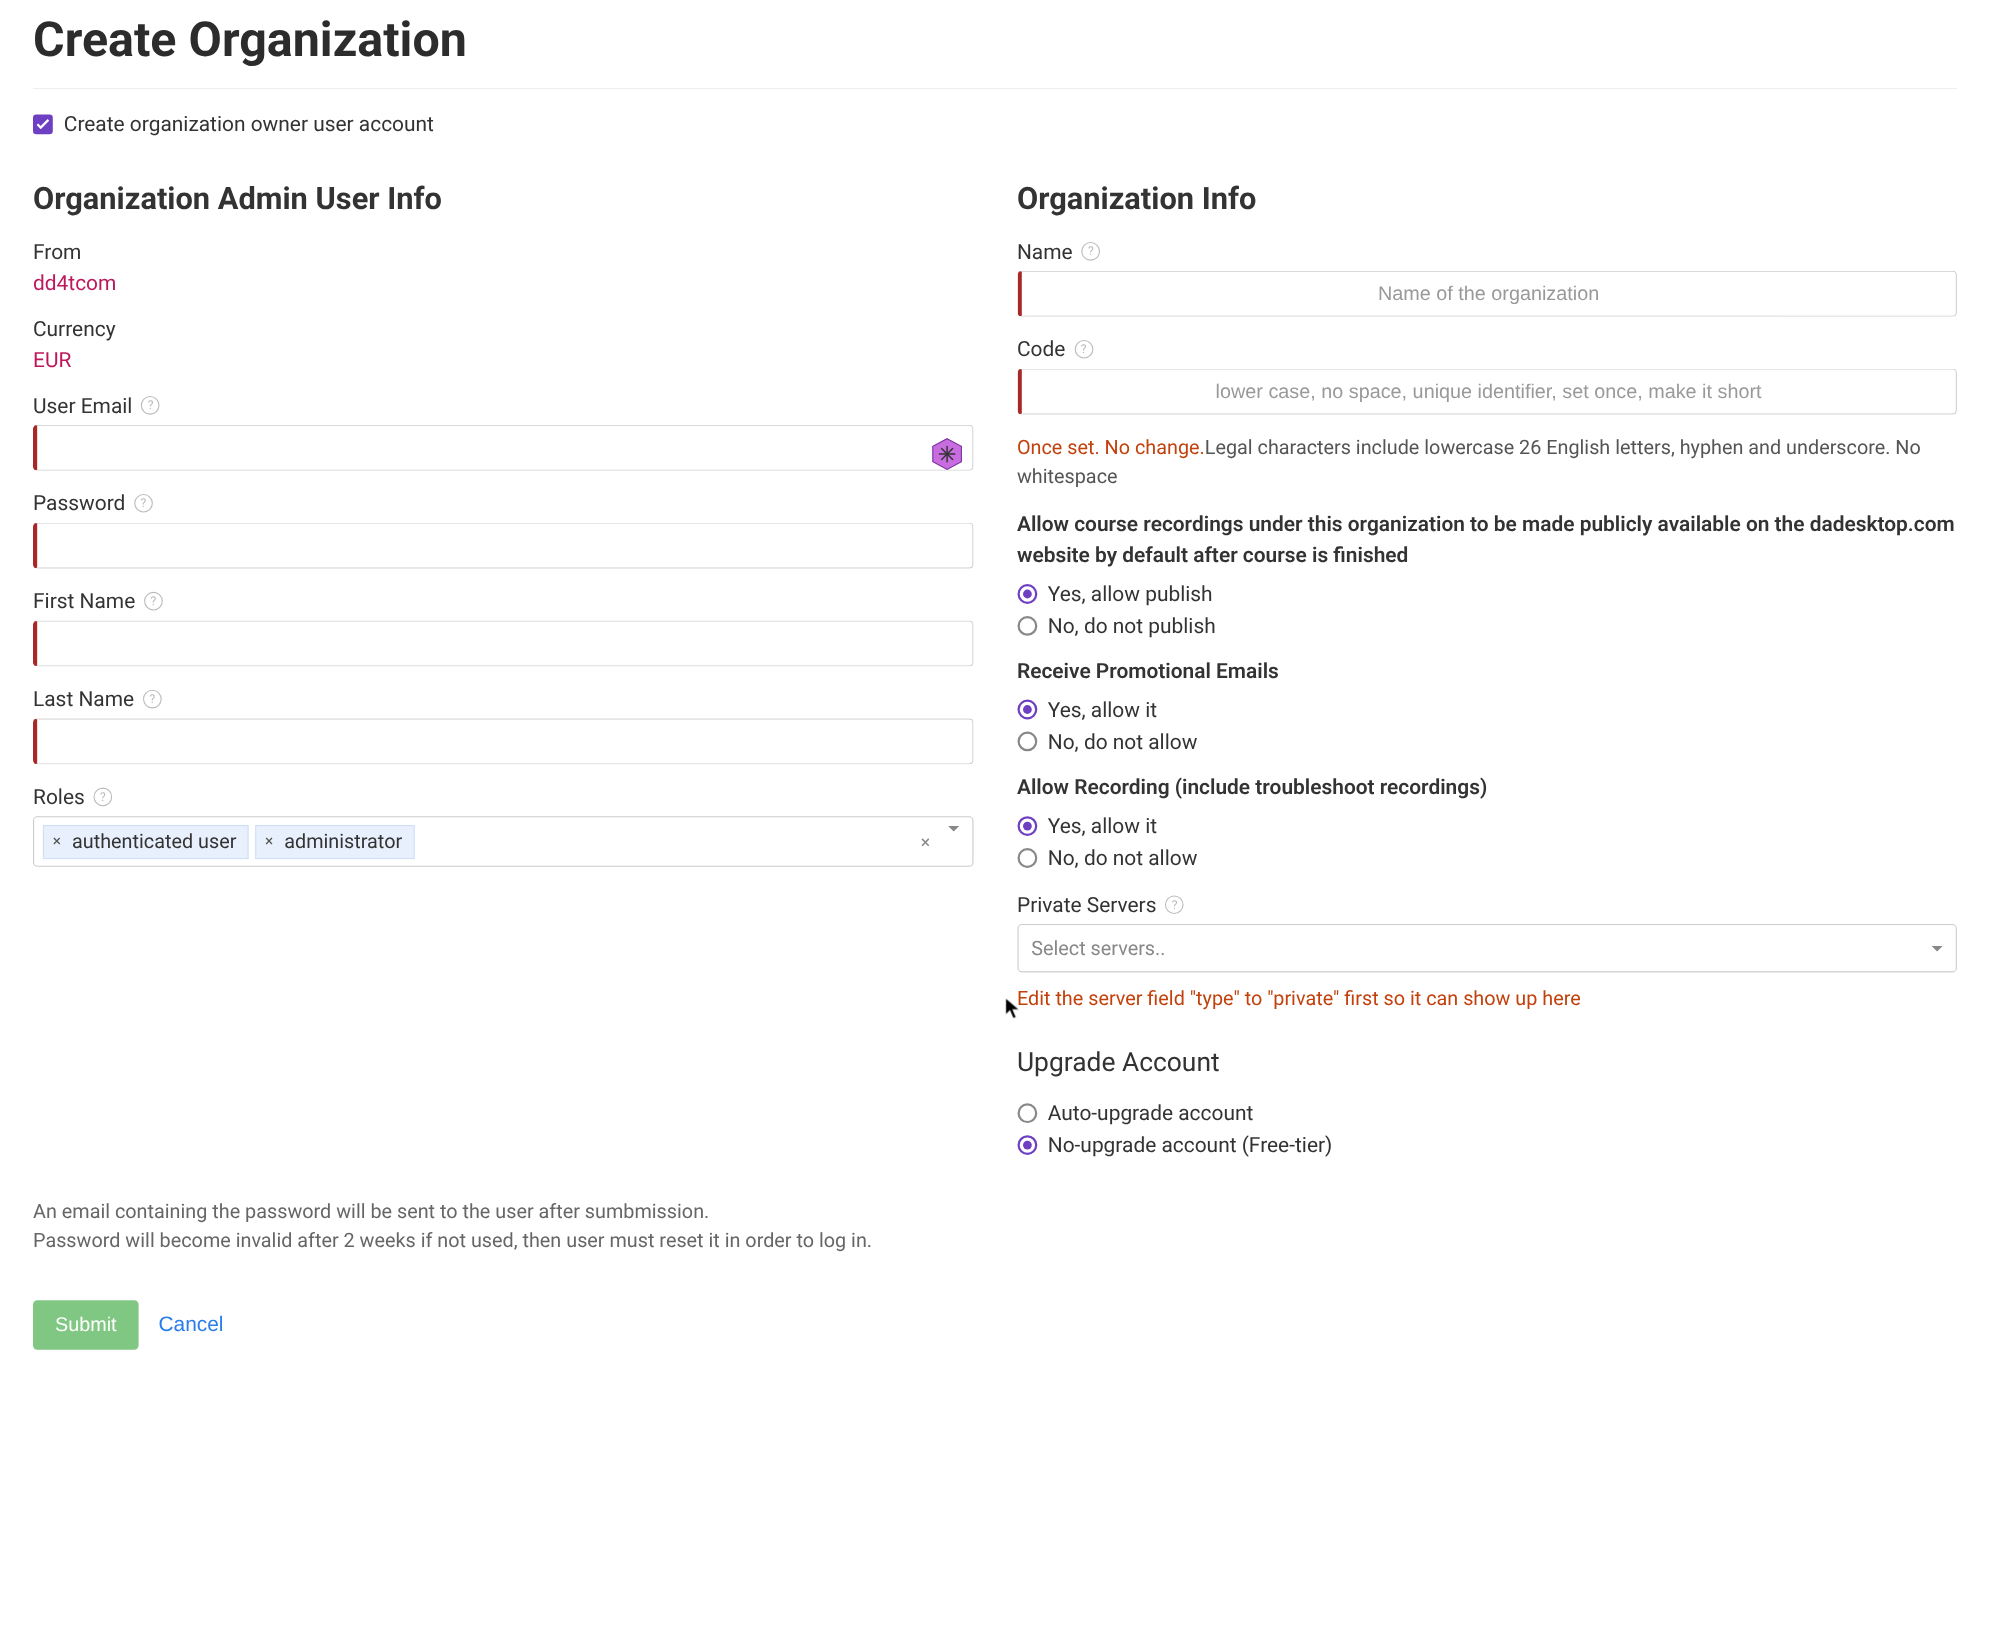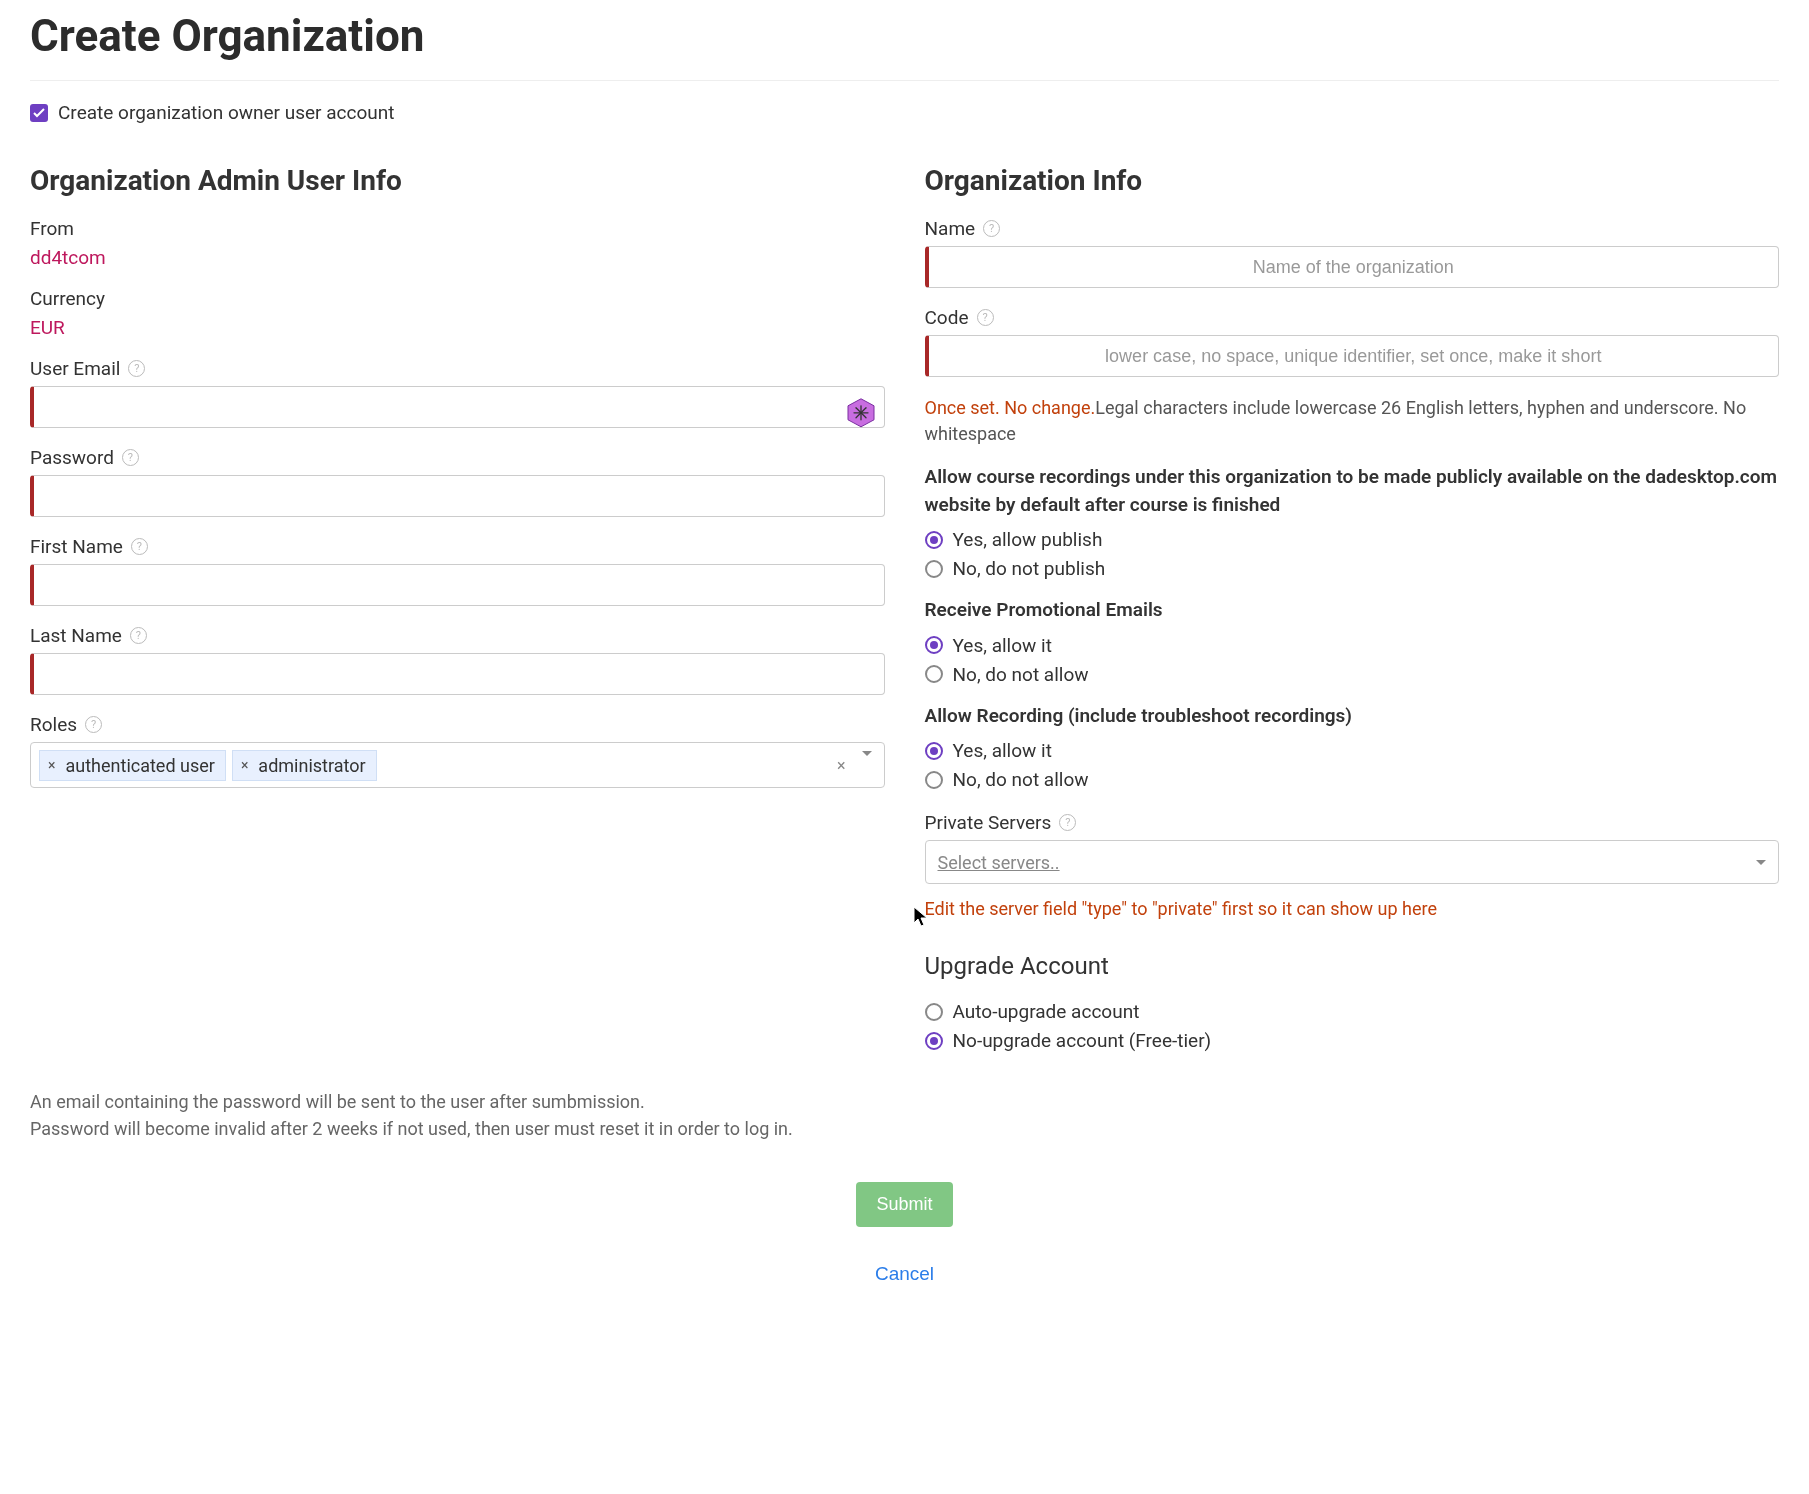--- a/index.html
+++ b/index.html
@@ -195,41 +195,39 @@
       border: 1px solid #ccc;
       border-radius: 4px;
       padding: 0 12px;
       font-size: 18px;
       color: #888;
       display: flex;
       align-items: center;
       justify-content: space-between;
       margin-bottom: 12px;
       cursor: pointer;
-      text-decoration: underline;
     }
     .caret-down {
       width: 0;
       height: 0;
       border-left: 5px solid transparent;
       border-right: 5px solid transparent;
       border-top: 5px solid #888;
     }
     .footer-notes {
       font-size: 18px;
       color: #666;
       margin-top: 30px;
       margin-bottom: 40px;
       line-height: 1.5;
     }
     .button-row {
       display: flex;
       align-items: center;
-      gap: 36px;
-      flex-direction: column;
+      gap: 18px;
     }
     .btn-submit {
       background: #81c784;
       color: #fff;
       border: none;
       border-radius: 4px;
       padding: 12px 20px;
       font-size: 18px;
       cursor: pointer;
     }

